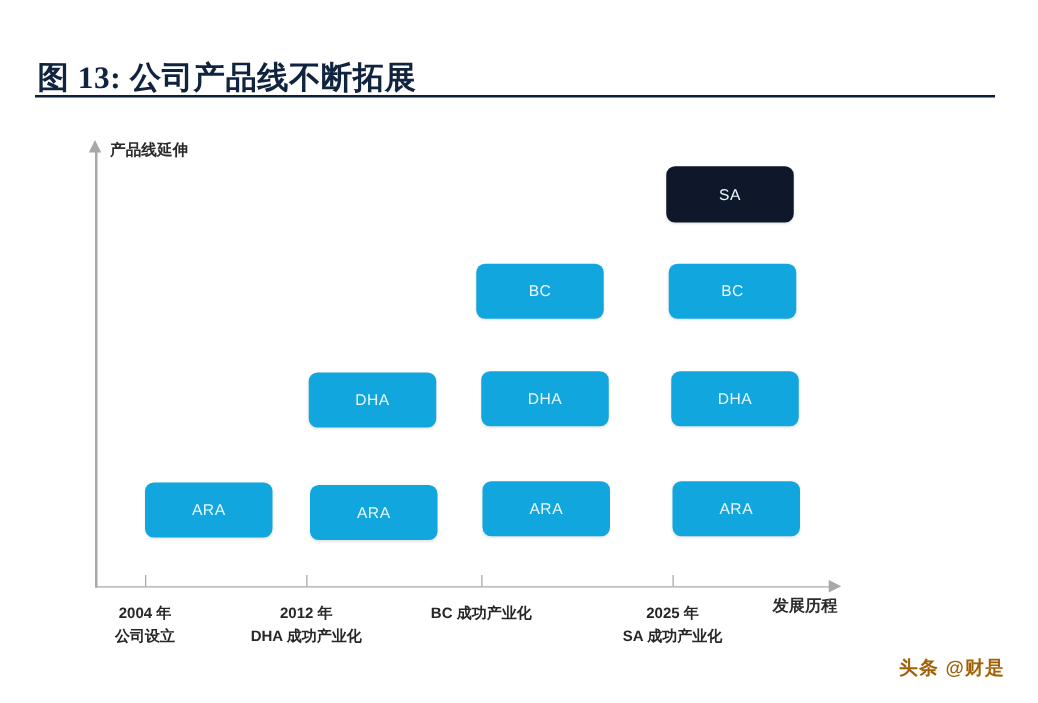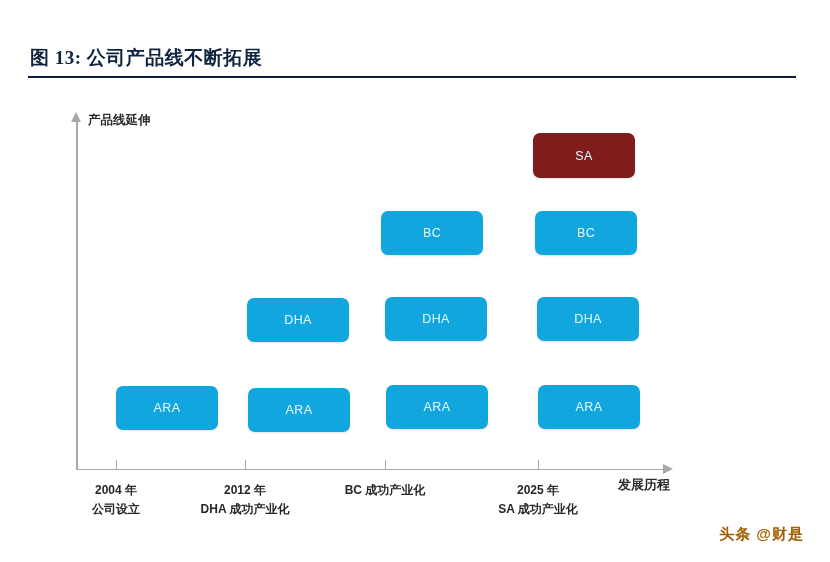--- a/index.html
+++ b/index.html
@@ -15,21 +15,21 @@
     font-family: "Liberation Sans", "DejaVu Sans", sans-serif;
     -webkit-font-smoothing: antialiased;
   }
 
   
   #figure-title {
     position: absolute;
     left: 30px;
     top: 45px;
     font-family: "Liberation Serif", "DejaVu Serif", serif;
-    font-size: 19px;
+    font-size: 25px;
     font-weight: bold;
     color: #10233f;
     letter-spacing: 0.5px;
     white-space: nowrap;
   }
   #title-rule {
     position: absolute;
     left: 28px;
     top: 76px;
     width: 768px;
@@ -194,18 +194,18 @@
   <div id="boxes">
       <div class="product-box" style="left: 116px; top: 386px; width: 102px; height: 44px; background: rgb(18, 166, 223); color: rgb(232, 249, 255);">ARA</div>
       <div class="product-box" style="left: 248px; top: 388px; width: 102px; height: 44px; background: rgb(18, 166, 223); color: rgb(232, 249, 255);">ARA</div>
       <div class="product-box" style="left: 386px; top: 385px; width: 102px; height: 44px; background: rgb(18, 166, 223); color: rgb(232, 249, 255);">ARA</div>
       <div class="product-box" style="left: 538px; top: 385px; width: 102px; height: 44px; background: rgb(18, 166, 223); color: rgb(232, 249, 255);">ARA</div>
       <div class="product-box" style="left: 247px; top: 298px; width: 102px; height: 44px; background: rgb(18, 166, 223); color: rgb(232, 249, 255);">DHA</div>
       <div class="product-box" style="left: 385px; top: 297px; width: 102px; height: 44px; background: rgb(18, 166, 223); color: rgb(232, 249, 255);">DHA</div>
       <div class="product-box" style="left: 537px; top: 297px; width: 102px; height: 44px; background: rgb(18, 166, 223); color: rgb(232, 249, 255);">DHA</div>
       <div class="product-box" style="left: 381px; top: 211px; width: 102px; height: 44px; background: rgb(18, 166, 223); color: rgb(232, 249, 255);">BC</div>
       <div class="product-box" style="left: 535px; top: 211px; width: 102px; height: 44px; background: rgb(18, 166, 223); color: rgb(232, 249, 255);">BC</div>
-      <div class="product-box" style="left: 533px; top: 133px; width: 102px; height: 45px; background: #7f1d1d; color: rgb(232, 249, 255);">SA</div>
+      <div class="product-box" style="left: 533px; top: 133px; width: 102px; height: 45px; background: #0f172a; color: rgb(232, 249, 255);">SA</div>
     </div>
 
 </div>
 
 <div id="watermark">头条 @财是</div>
 
 </body></html>

